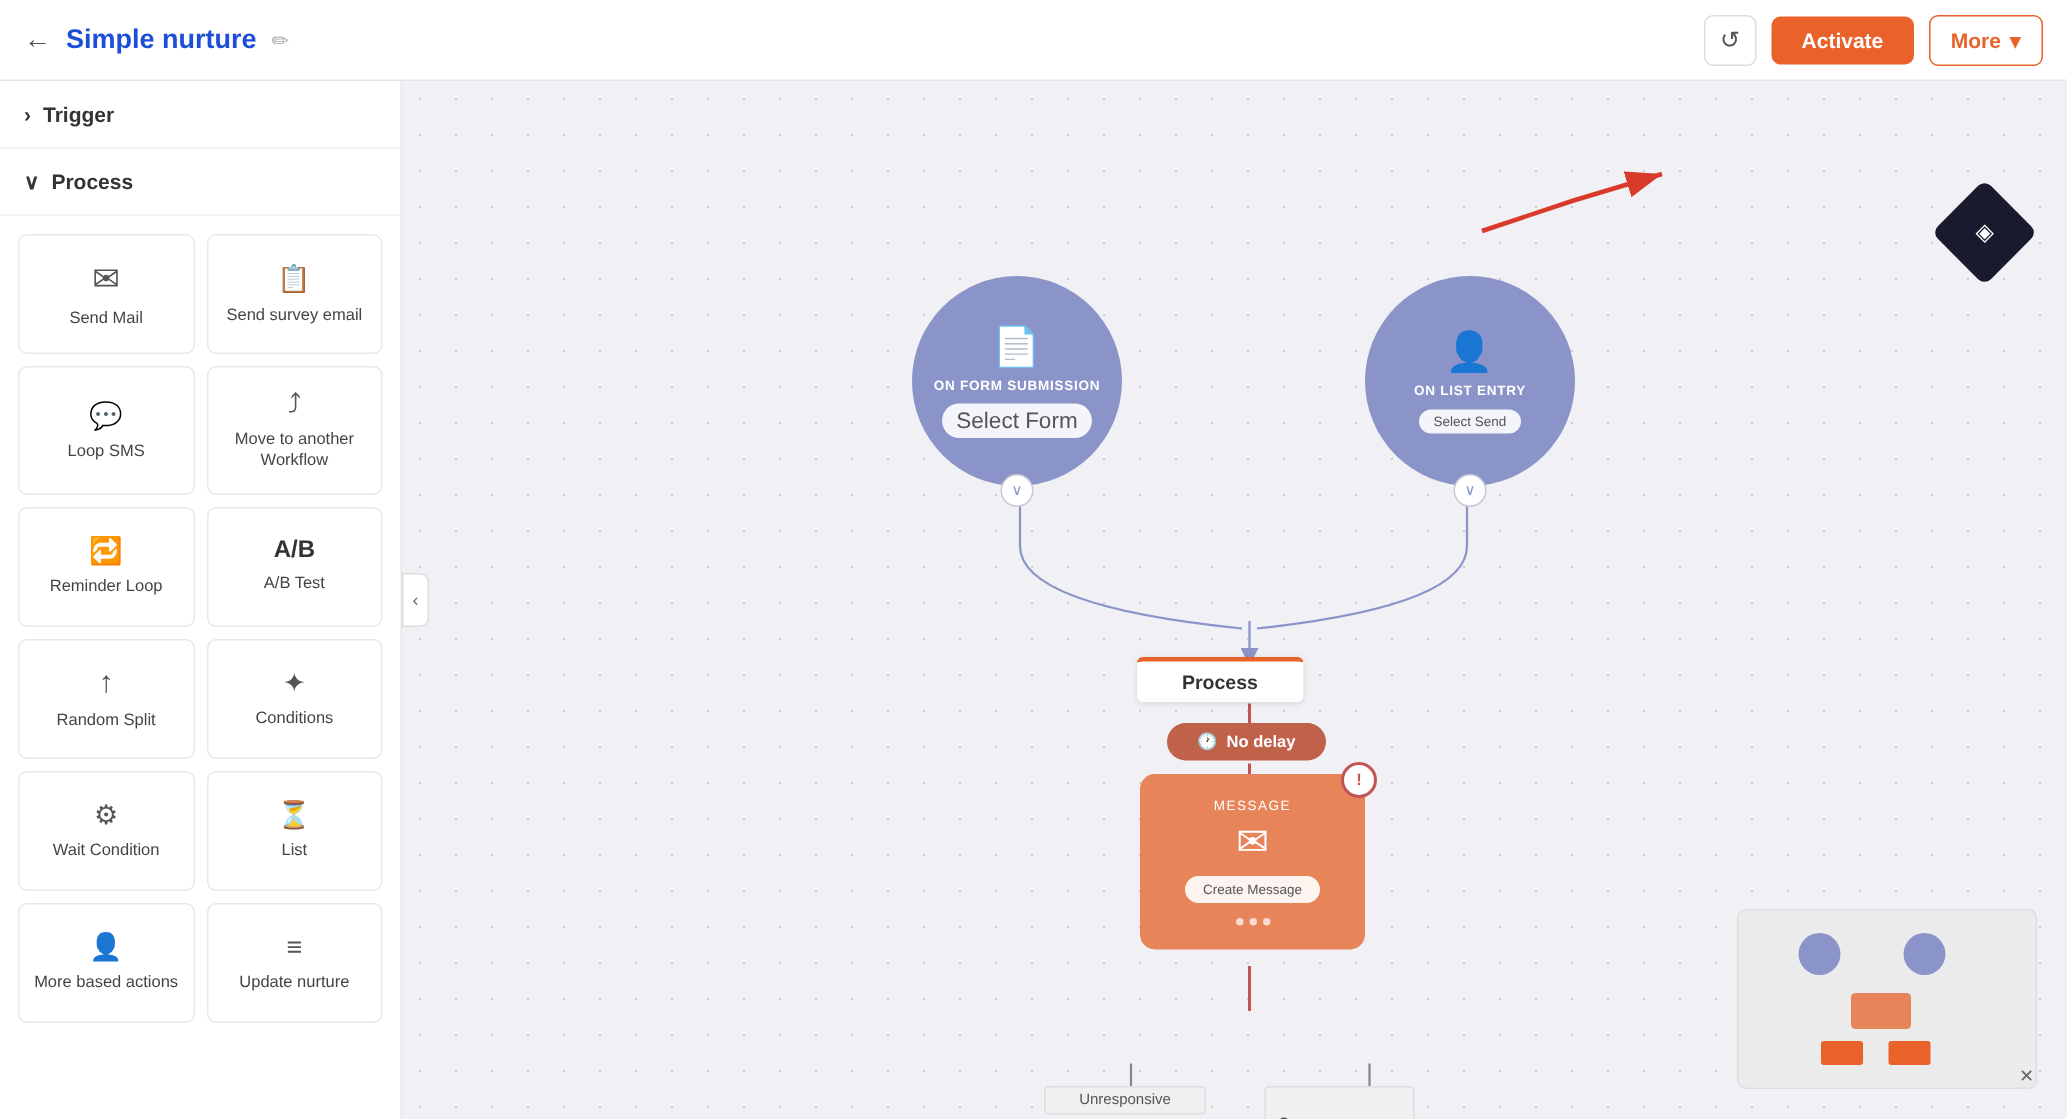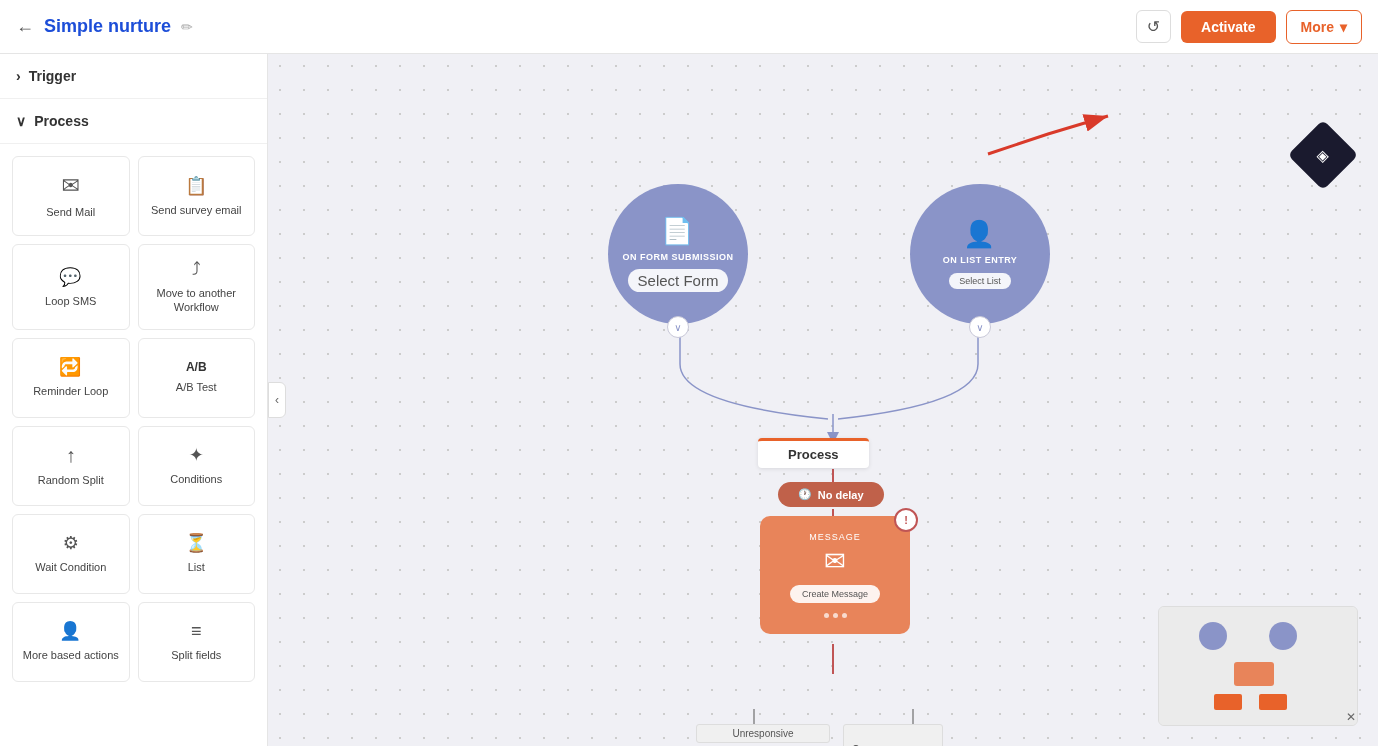--- a/index.html
+++ b/index.html
@@ -108,21 +108,21 @@
           <span class="sidebar-item-icon" style="font-size:18px;">⤴</span>
           <span class="sidebar-item-label">Move to another Workflow</span>
         </div>
 
         <div class="sidebar-item">
           <span class="sidebar-item-icon" style="font-size:18px;">🔁</span>
           <span class="sidebar-item-label">Reminder Loop</span>
         </div>
 
         <div class="sidebar-item">
-          <span class="sidebar-item-icon" style="font-size:12px; font-weight:700; color:#333;">A/B</span>
+          <span class="sidebar-item-icon" style="font-size:16px; font-weight:700; color:#333;">A/B</span>
           <span class="sidebar-item-label">A/B Test</span>
         </div>
 
         <div class="sidebar-item">
           <span class="sidebar-item-icon" style="font-size:20px; color:#555;">↑</span>
           <span class="sidebar-item-label">Random Split</span>
         </div>
 
         <div class="sidebar-item">
           <span class="sidebar-item-icon" style="font-size:18px;">✦</span>
@@ -139,21 +139,21 @@
           <span class="sidebar-item-label">List</span>
         </div>
 
         <div class="sidebar-item">
           <span class="sidebar-item-icon" style="font-size:18px;">👤</span>
           <span class="sidebar-item-label">More based actions</span>
         </div>
 
         <div class="sidebar-item">
           <span class="sidebar-item-icon" style="font-size:18px;">≡</span>
-          <span class="sidebar-item-label">Split fields</span>
+          <span class="sidebar-item-label">Update nurture</span>
         </div>
 
       </div>
     </div>
   </div>
 
   <div class="canvas">
 
     <button class="collapse-btn">‹</button>
 
@@ -209,21 +209,21 @@
 SUBMISSION</div>
         <button style="background:rgba(255,255,255,0.9); border:none; border-radius:12px; padding:3px 10px; font-size:15px; cursor:pointer; color:#555; margin-top:2px;">Select Form</button>
         <div style="position:absolute; bottom:-14px; left:50%; transform:translateX(-50%); width:22px; height:22px; border-radius:50%; background:#fff; border:1px solid #c8c8d8; display:flex; align-items:center; justify-content:center; font-size:10px; color:#8a94c8;">∨</div>
       </div>
     </div>
 
     <div style="position:absolute; top:130px; left:642px;">
       <div style="width:140px; height:140px; border-radius:50%; background:#8a94c8; display:flex; flex-direction:column; align-items:center; justify-content:center; color:#fff; text-align:center; gap:4px; position:relative;">
         <div style="font-size:26px;">👤</div>
         <div style="font-size:9px; font-weight:700; letter-spacing:0.5px; line-height:1.4;">ON LIST ENTRY</div>
-        <button style="background:rgba(255,255,255,0.9); border:none; border-radius:12px; padding:3px 10px; font-size:9px; cursor:pointer; color:#555; margin-top:2px;">Select List</button>
+        <button style="background:rgba(255,255,255,0.9); border:none; border-radius:12px; padding:3px 10px; font-size:9px; cursor:pointer; color:#555; margin-top:2px;">Select Send</button>
         <div style="position:absolute; bottom:-14px; left:50%; transform:translateX(-50%); width:22px; height:22px; border-radius:50%; background:#fff; border:1px solid #c8c8d8; display:flex; align-items:center; justify-content:center; font-size:10px; color:#8a94c8;">∨</div>
       </div>
     </div>
 
     <div style="position:absolute; top:384px; left:490px; background:#fff; border-top:3px solid #e8622a; padding:6px 30px; border-radius:4px; font-size:13px; font-weight:600; color:#333; box-shadow:0 1px 4px rgba(0,0,0,0.1);">Process</div>
 
     <div style="position:absolute; top:428px; left:510px; background:#c0614a; border-radius:20px; padding:6px 20px; color:#fff; font-size:11px; font-weight:600; display:flex; align-items:center; gap:6px;">
       <span>🕐</span>
       <span>No delay</span>
     </div>
@@ -235,21 +235,21 @@
       <div style="display:flex; gap:4px; justify-content:center; margin-top:10px;">
         <div style="width:5px; height:5px; border-radius:50%; background:rgba(255,255,255,0.7);"></div>
         <div style="width:5px; height:5px; border-radius:50%; background:rgba(255,255,255,0.7);"></div>
         <div style="width:5px; height:5px; border-radius:50%; background:rgba(255,255,255,0.7);"></div>
       </div>
       
       <div style="position:absolute; right:-8px; top:-8px; width:24px; height:24px; border-radius:50%; background:#fff; border:2px solid #c05555; display:flex; align-items:center; justify-content:center; font-size:11px; color:#c05555; font-weight:700;">!</div>
     </div>
 
 
-    <div style="position:absolute; top:670px; left:428px; display:flex; flex-direction:column; align-items:flex-end; width:134px;">
+    <div style="position:absolute; top:670px; left:428px; display:flex; flex-direction:column; align-items:flex-end; width:108px;">
       <div style="font-size:10px; color:#555; text-align:center; padding:3px 8px; background:#f0f0f0; border:1px solid #ddd; border-radius:3px; width:100%;">Unresponsive</div>
 
     </div>
 
     <div style="position:absolute; top:670px; left:575px; display:flex; flex-direction:column; align-items:center; width:100px;">
       <div style="font-size:10px; color:#555; text-align:left; padding:19px 8px; background:#f0f0f0; border:1px solid #ddd; border-radius:3px; width:100%;font-weight:bold;">Open</div>
 
     </div>
 
     <div class="mini-map">

